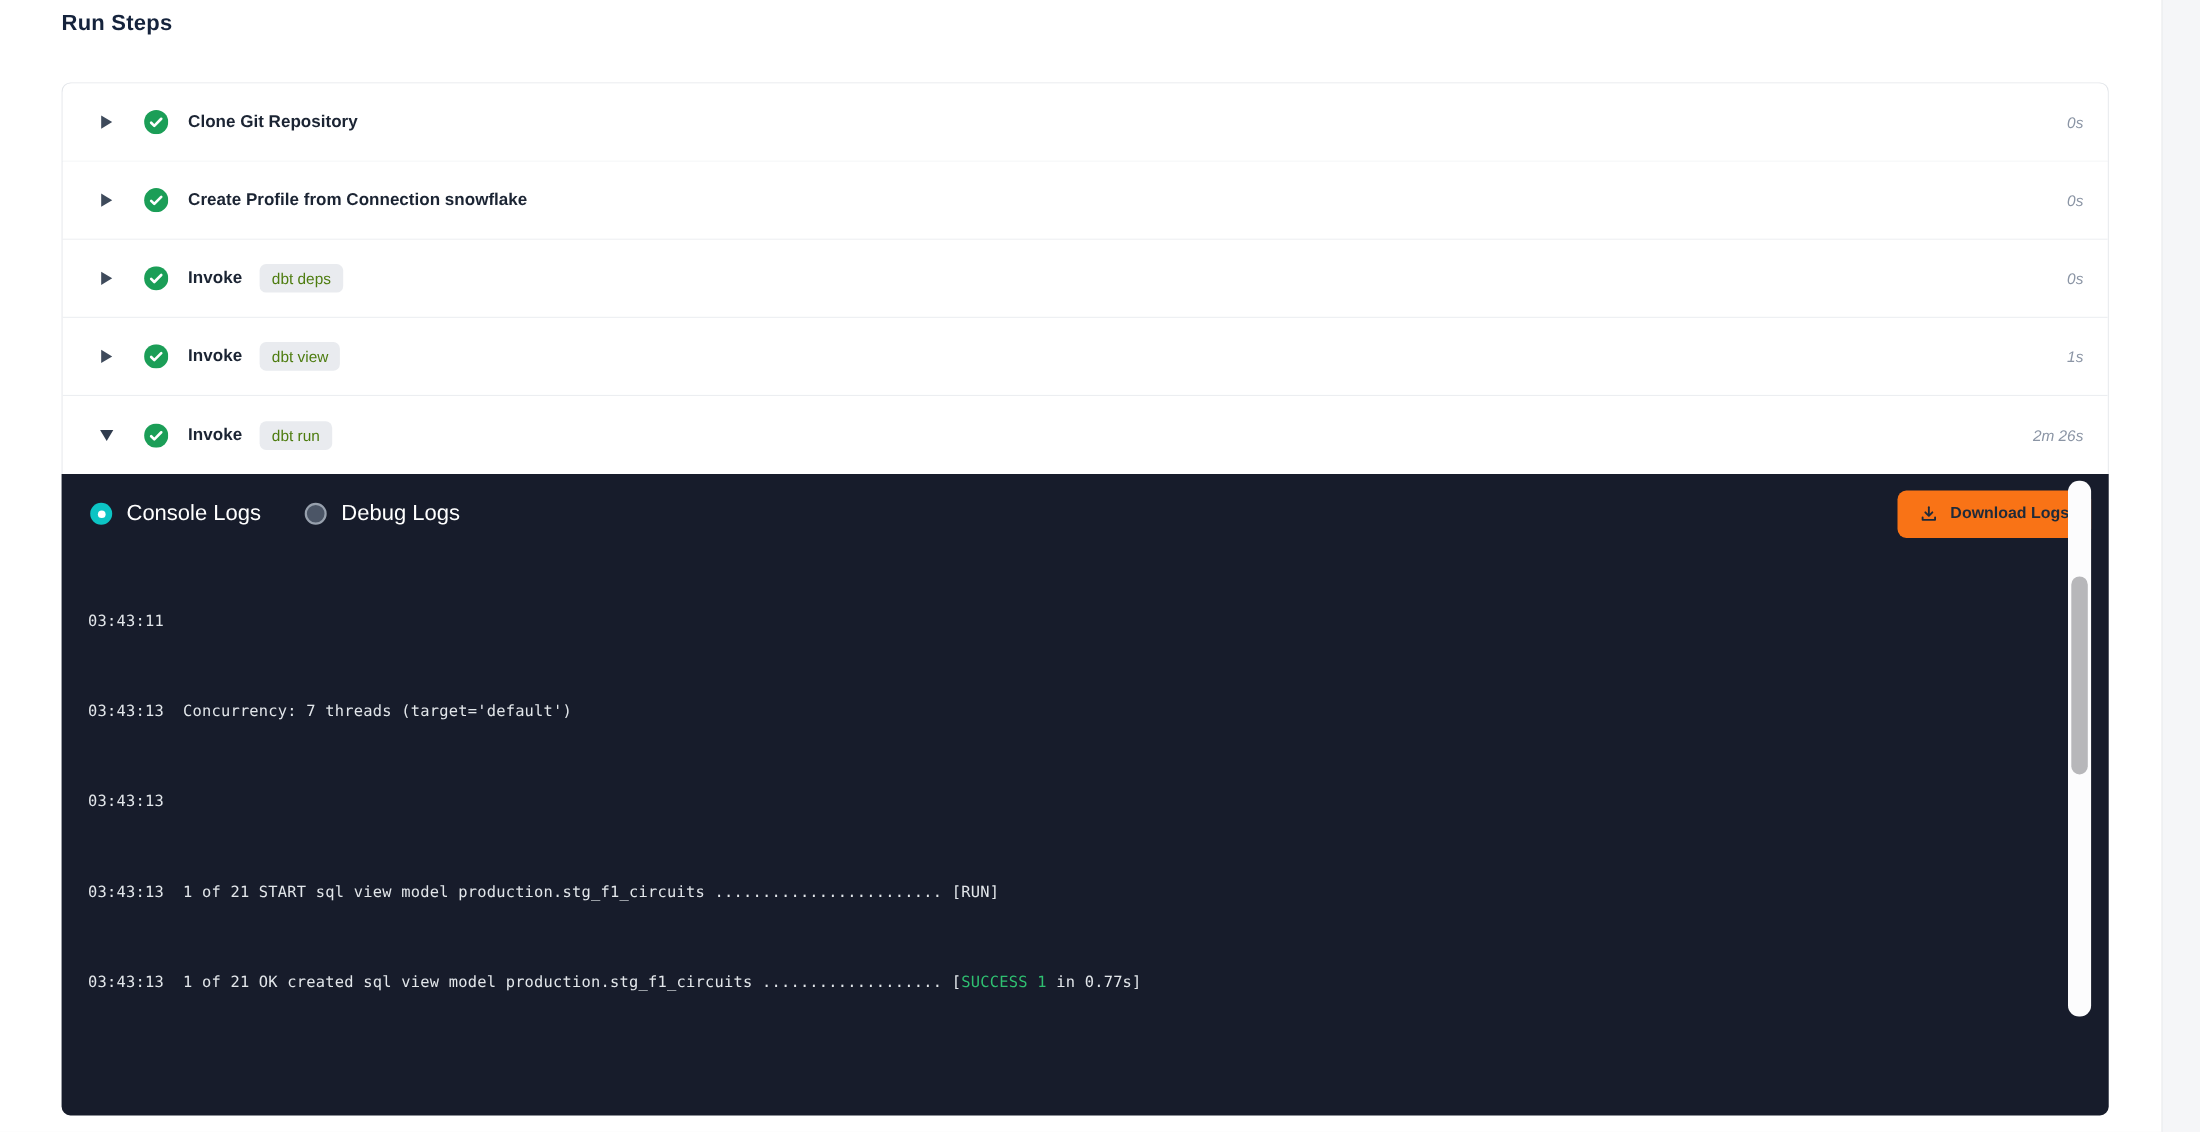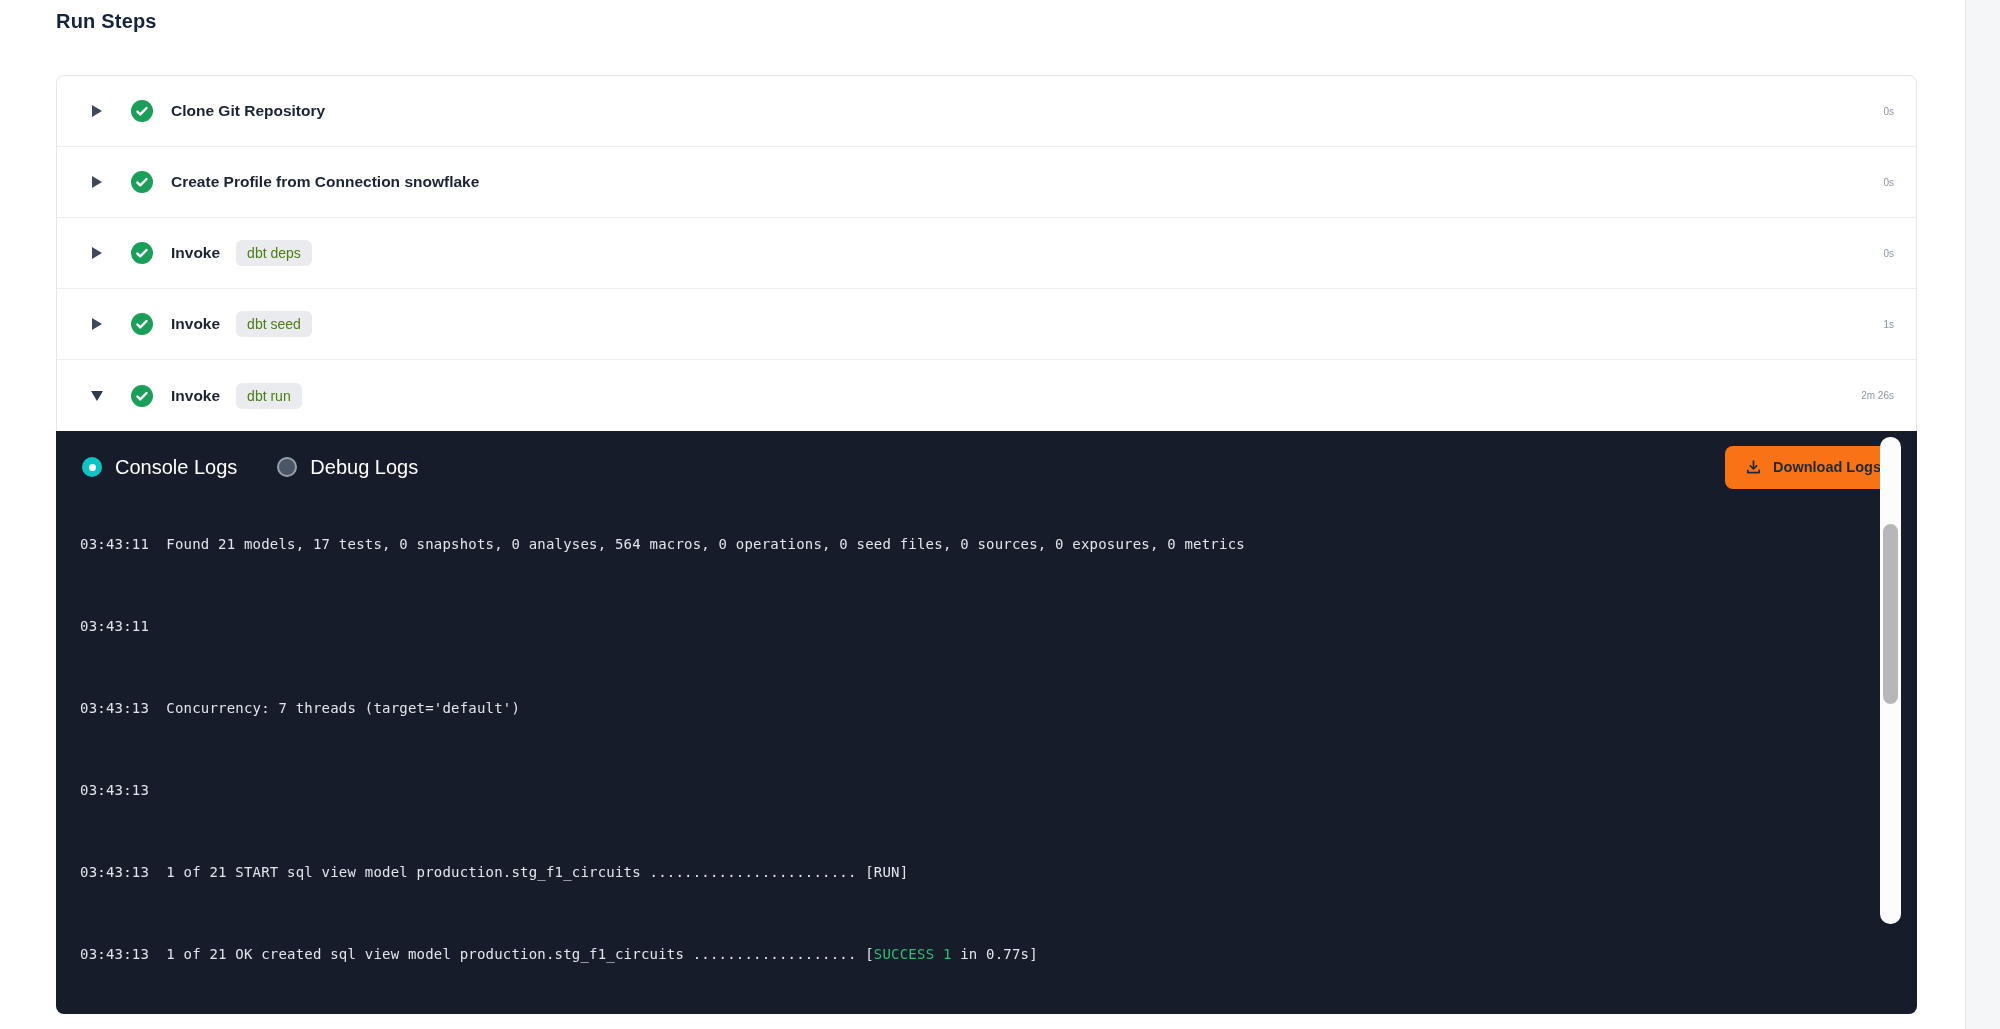--- a/index.html
+++ b/index.html
@@ -26,21 +26,21 @@
   .caret.right::before { border-left:10px solid #3e4a5b; border-top:6px solid transparent;
     border-bottom:6px solid transparent; }
   .caret.down::before { border-top:10px solid #2f3b4d; border-left:6px solid transparent;
     border-right:6px solid transparent; top:2px; left:0; }
 
   .check { width:22px; height:22px; margin-right:18px; flex:none; }
 
   .step-label { font-size:15.5px; font-weight:700; color:#1b2433; }
   .chip { margin-left:16px; font-family:Liberation Sans, sans-serif; font-size:14px;
     color:#4d7c0f; background:#e9ebef; border-radius:6px; padding:5px 11px; }
-  .duration { margin-left:auto; font-size:10px; color:#8b95a5; }
+  .duration { margin-left:auto; font-size:14px; color:#8b95a5;font-style:italic; }
 
   .log-panel { position:absolute; left:-1px; right:-1px; top:355px; height:583px;
     background:#171c2b; border-bottom-left-radius:8px; border-bottom-right-radius:8px; }
 
   .log-toolbar { position:absolute; left:0; right:0; top:0; height:72px;
     display:flex; align-items:center; padding:0 16px 0 26px; }
   .radio-opt { display:flex; align-items:center; margin-right:40px; cursor:pointer; }
   .radio-circle { width:20px; height:20px; border-radius:50%; margin-right:13px; position:relative; flex:none; }
   .radio-circle.on { background:#0cc4c4; }
   .radio-circle.on::after { content:""; position:absolute; left:6.5px; top:6.5px; width:7px; height:7px;
@@ -114,21 +114,21 @@
 
   <div class="step-row">
     <span class="caret right"></span>
     <span class="check">
       <svg width="22" height="22" viewBox="0 0 24 24">
         <circle cx="12" cy="12" r="12" fill="#1b9e57"></circle>
         <path d="M7 12.6l3.1 3.1 6.9-7" stroke="#ffffff" stroke-width="2.6" fill="none" stroke-linecap="round" stroke-linejoin="round"></path>
       </svg>
     </span>
     <span class="step-label">Invoke</span>
-    <span class="chip">dbt seed</span>
+    <span class="chip">dbt view</span>
     <span class="duration">1s</span>
   </div>
 
   <div class="step-row expanded">
     <span class="caret down"></span>
     <span class="check">
       <svg width="22" height="22" viewBox="0 0 24 24">
         <circle cx="12" cy="12" r="12" fill="#1b9e57"></circle>
         <path d="M7 12.6l3.1 3.1 6.9-7" stroke="#ffffff" stroke-width="2.6" fill="none" stroke-linecap="round" stroke-linejoin="round"></path>
       </svg>
@@ -159,21 +159,20 @@
               <path d="M7.5 9.5 12 14l4.5-4.5" stroke="#1e2a3a" stroke-width="2.4" stroke-linecap="round" stroke-linejoin="round"></path>
               <path d="M4 16v3.2h16V16" stroke="#1e2a3a" stroke-width="2.4" stroke-linecap="round" stroke-linejoin="round"></path>
             </svg>
           </span>
           <span>Download Logs</span>
         </button>
       </div>
 
       <div class="log-view">
         <div class="log-lines" id="log-lines">
-  <div class="log-line"><span class="t">03:43:11  </span><span class="m">Found 21 models, 17 tests, 0 snapshots, 0 analyses, 564 macros, 0 operations, 0 seed files, 0 sources, 0 exposures, 0 metrics</span><span class="g"></span><span class="e"></span></div>
 
   <div class="log-line"><span class="t">03:43:11  </span><span class="m"></span><span class="g"></span><span class="e"></span></div>
 
   <div class="log-line"><span class="t">03:43:13  </span><span class="m">Concurrency: 7 threads (target='default')</span><span class="g"></span><span class="e"></span></div>
 
   <div class="log-line"><span class="t">03:43:13  </span><span class="m"></span><span class="g"></span><span class="e"></span></div>
 
   <div class="log-line"><span class="t">03:43:13  </span><span class="m">1 of 21 START sql view model production.stg_f1_circuits ........................ [RUN]</span><span class="g"></span><span class="e"></span></div>
 
   <div class="log-line"><span class="t">03:43:13  </span><span class="m">1 of 21 OK created sql view model production.stg_f1_circuits ................... [</span><span class="g">SUCCESS 1</span><span class="e"> in 0.77s]</span></div>

